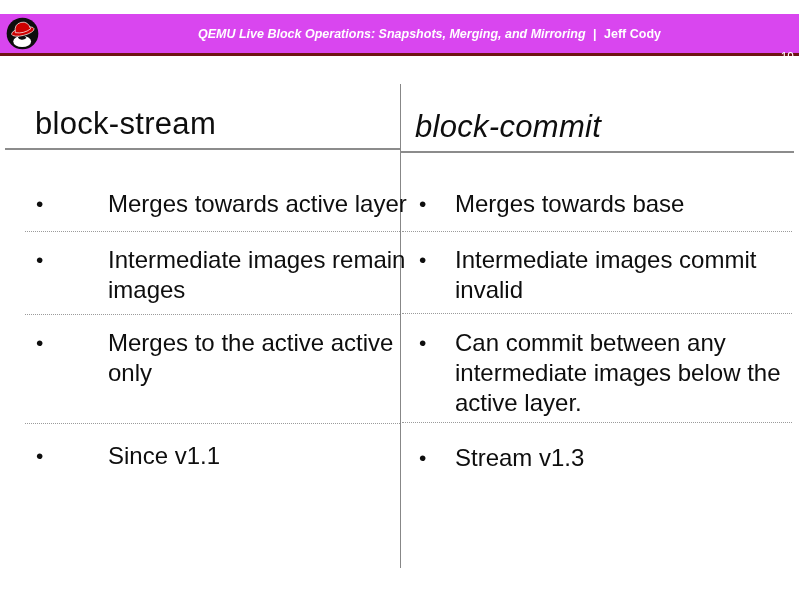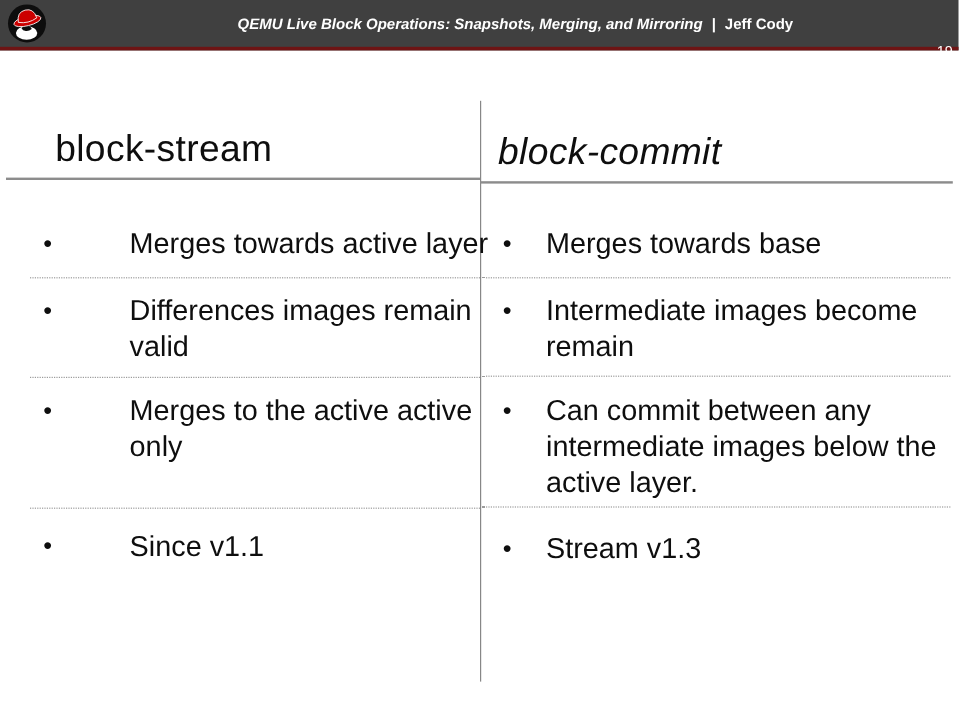--- a/index.html
+++ b/index.html
@@ -3,22 +3,22 @@
 <meta charset="utf-8">
 <style>
   html,body { margin:0; padding:0; background:#ffffff; }
   .stage {
     position:relative; width:799px; height:600px; overflow:hidden;
     background:#ffffff; font-family:"Liberation Sans", sans-serif;
   }
 
   
   .top-bar {
-    position:absolute; left:0; top:0; width:799px; height:39px;
-    background:#404040; border-bottom:3px solid #6e1414;
+    position:absolute; left:0; top:14px; width:799px; height:39px;
+    background:#d946ef; border-bottom:3px solid #6e1414;
     display:flex; align-items:center; justify-content:center;
   }
   .top-bar-title {
     color:#ffffff; font-size:12.5px; font-weight:bold; white-space:nowrap;
     padding-left:60px;
   }
   .ht-italic { font-style:italic; }
   .ht-sep { font-style:normal; margin:0 4px; font-weight:bold; }
   .ht-author { font-style:normal; font-weight:bold; }
   .page-number {
@@ -45,21 +45,21 @@
   .dl3 { left:25px;  top:423px; width:375px; }
   .dr1 { left:402px; top:231px; width:390px; }
   .dr2 { left:402px; top:313px; width:390px; }
   .dr3 { left:402px; top:422px; width:390px; }
 
   
   .col-header {
     position:absolute; margin:0; font-size:31px; font-weight:normal;
     color:#0e0e0e; letter-spacing:0.3px; white-space:nowrap;
   }
-  .col-header.left  { left:46px;  top:106px; }
+  .col-header.left  { left:35px;  top:106px; }
   .col-header.right { left:415px; top:109px;font-style:italic; }
 
   
   .bullet-item {
     position:absolute; display:flex; align-items:flex-start;
     font-size:24px; line-height:30px; color:#0e0e0e;
   }
   .bullet-item .marker { flex:none; font-size:21px; line-height:30px; }
   .col-left  .bullet-item { left:36px; }
   .col-left  .marker { width:34px; }
@@ -108,42 +108,42 @@
 
   <div class="col-left">
     <h2 class="col-header left">block-stream</h2>
 
     <div class="bullet-item L1">
       <span class="marker">•</span>
       <span class="btext">Merges towards active layer</span>
     </div>
     <div class="bullet-item L2">
       <span class="marker">•</span>
-      <span class="btext">Differences images remain valid</span>
+      <span class="btext">Intermediate images remain images</span>
     </div>
     <div class="bullet-item L3">
       <span class="marker">•</span>
       <span class="btext">Merges to the active active only</span>
     </div>
     <div class="bullet-item L4">
       <span class="marker">•</span>
       <span class="btext">Since v1.1</span>
     </div>
   </div>
 
   <div class="col-right">
     <h2 class="col-header right">block-commit</h2>
 
     <div class="bullet-item R1">
       <span class="marker">•</span>
       <span class="btext">Merges towards base</span>
     </div>
     <div class="bullet-item R2">
       <span class="marker">•</span>
-      <span class="btext">Intermediate images become remain</span>
+      <span class="btext">Intermediate images commit invalid</span>
     </div>
     <div class="bullet-item R3">
       <span class="marker">•</span>
       <span class="btext">Can commit between any intermediate images below the active layer.</span>
     </div>
     <div class="bullet-item R4">
       <span class="marker">•</span>
       <span class="btext">Stream v1.3</span>
     </div>
   </div>

